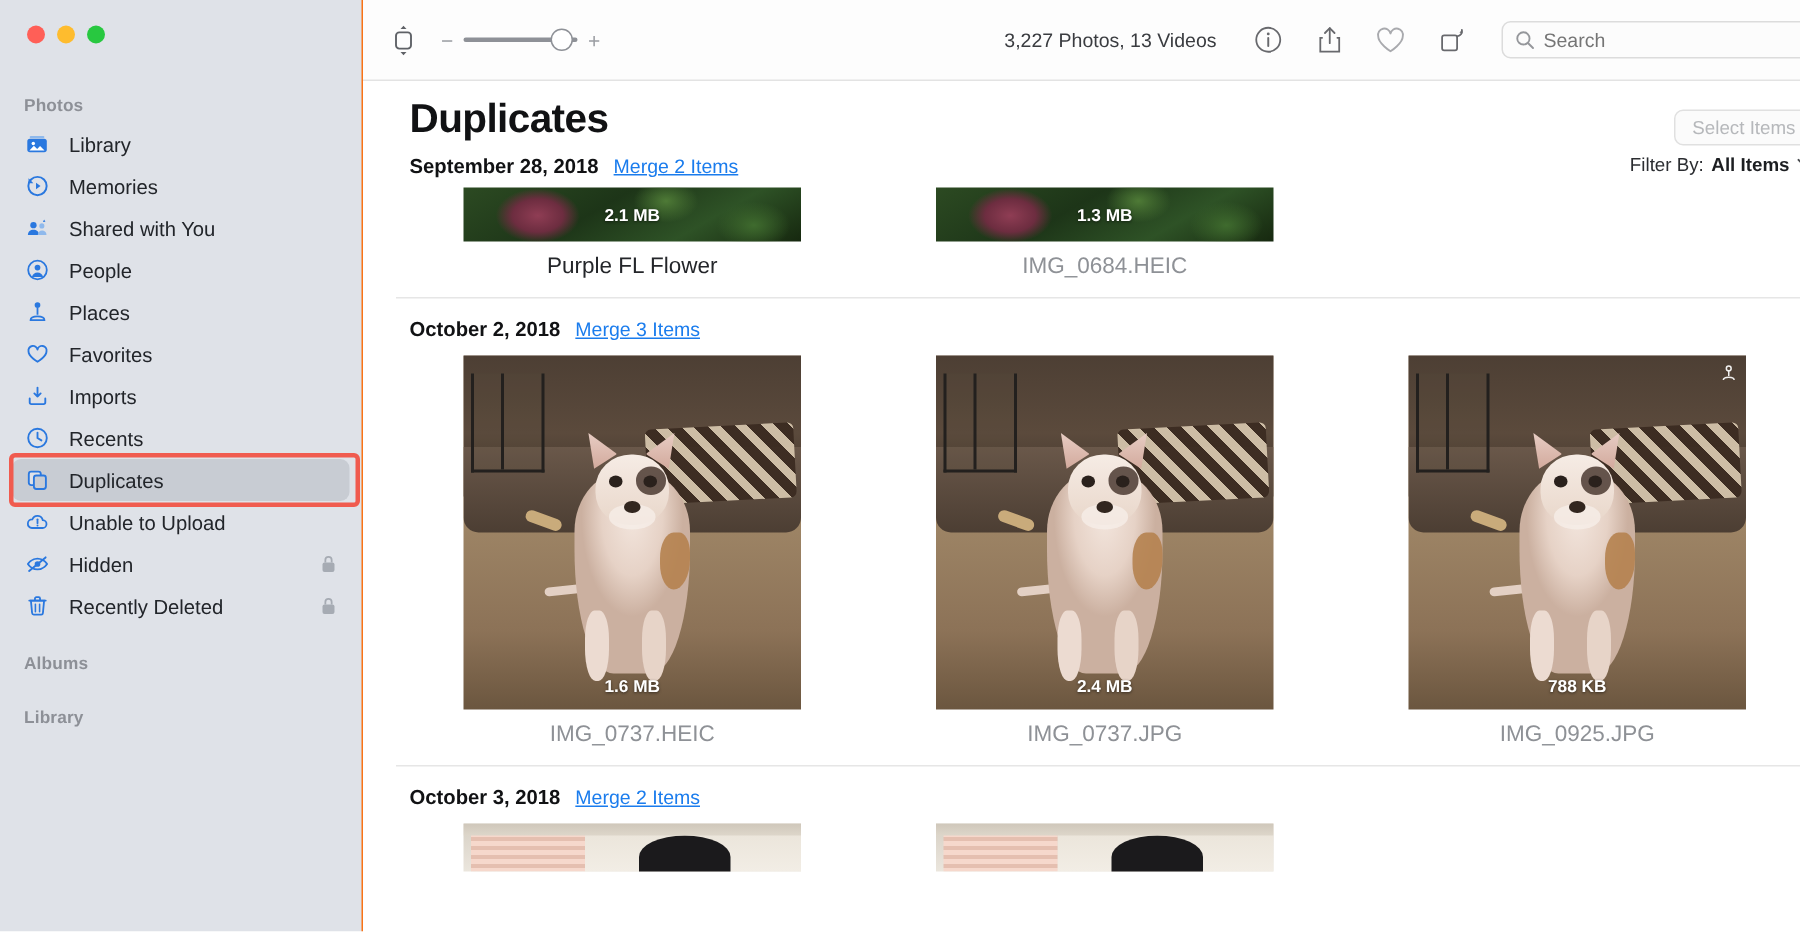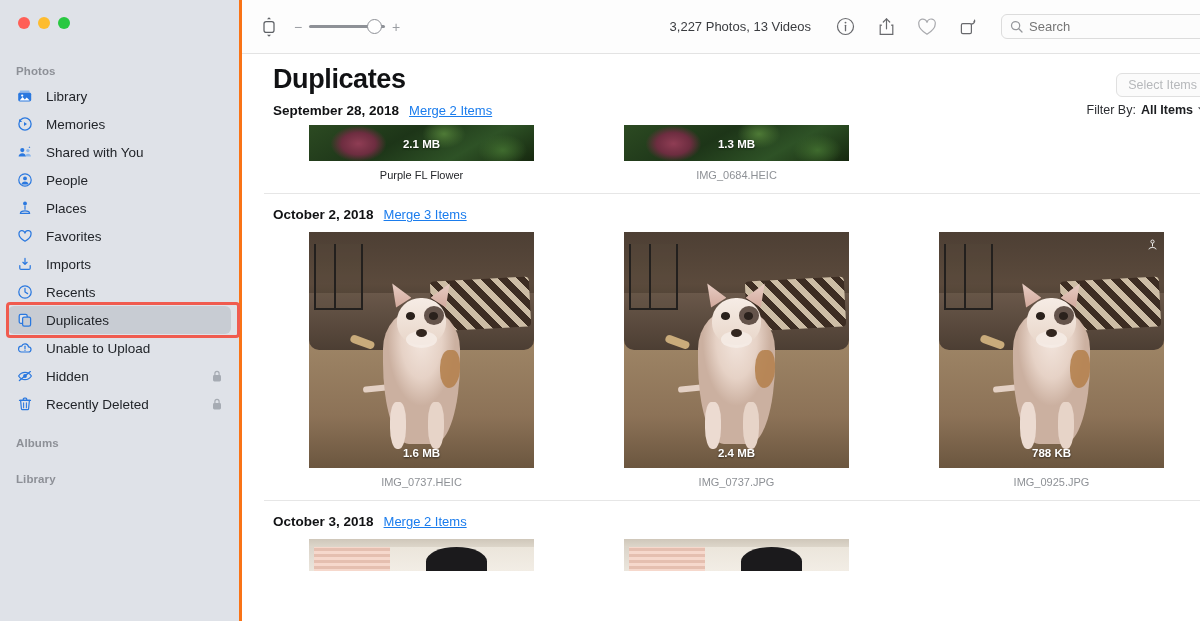--- a/index.html
+++ b/index.html
@@ -8,21 +8,21 @@
     font-family: "Liberation Sans", sans-serif;
     background: #ffffff;
     overflow: hidden;
   }
   .window { position: relative; width: 1200px; height: 621px; display: flex; background:#fff; }
 
   
   .sidebar {
     width: 242px; height: 621px; flex: 0 0 242px;
     background: #dfe2e8;
-    border-right: 3px solid #f97316;
+    border-right: 1px solid #f97316;
     position: relative;
   }
   .traffic {
     position: absolute; top: 17px; left: 18px;
     display: flex; gap: 8px; align-items: center;
   }
   .tl { width: 12px; height: 12px; border-radius: 50%; }
   .tl.red    { background: #ff5f57; }
   .tl.yellow { background: #febc2e; }
   .tl.green  { background: #28c840; }
@@ -113,21 +113,21 @@
   }
   .thumb.clip-top { height: 36px; }
   .thumb.clip-bot { height: 32px; }
   .size-badge {
     position:absolute; left:0; right:0; bottom: 9px;
     text-align:center; color:#fff; font-size: 11.5px; font-weight: bold;
     text-shadow: 0 1px 2px rgba(0,0,0,.55);
   }
   .thumb.clip-top .size-badge { bottom: 11px; }
   .corner-icon { position:absolute; right: 6px; top: 6px; color:#fff; opacity:.92; }
-  .cap { font-size: 11px; margin-top: 8px; white-space:nowrap; }
+  .cap { font-size: 15px; margin-top: 8px; white-space:nowrap; }
   .cap.dark { color:#24262a; }
   .cap.grey { color:#8e9196; }
 
   
   .ph-flower {
     background:
       radial-gradient(ellipse 40px 26px at 22% 52%, #8f3d54 0%, #6d2d40 42%, rgba(0,0,0,0) 70%),
       radial-gradient(ellipse 30px 20px at 60% 25%, #4e7a36 0%, rgba(40,70,30,0) 72%),
       radial-gradient(ellipse 34px 22px at 86% 70%, #3f6b2e 0%, rgba(40,70,30,0) 72%),
       linear-gradient(150deg, #2c4a22 0%, #1d3518 40%, #2e5226 70%, #16280f 100%);

